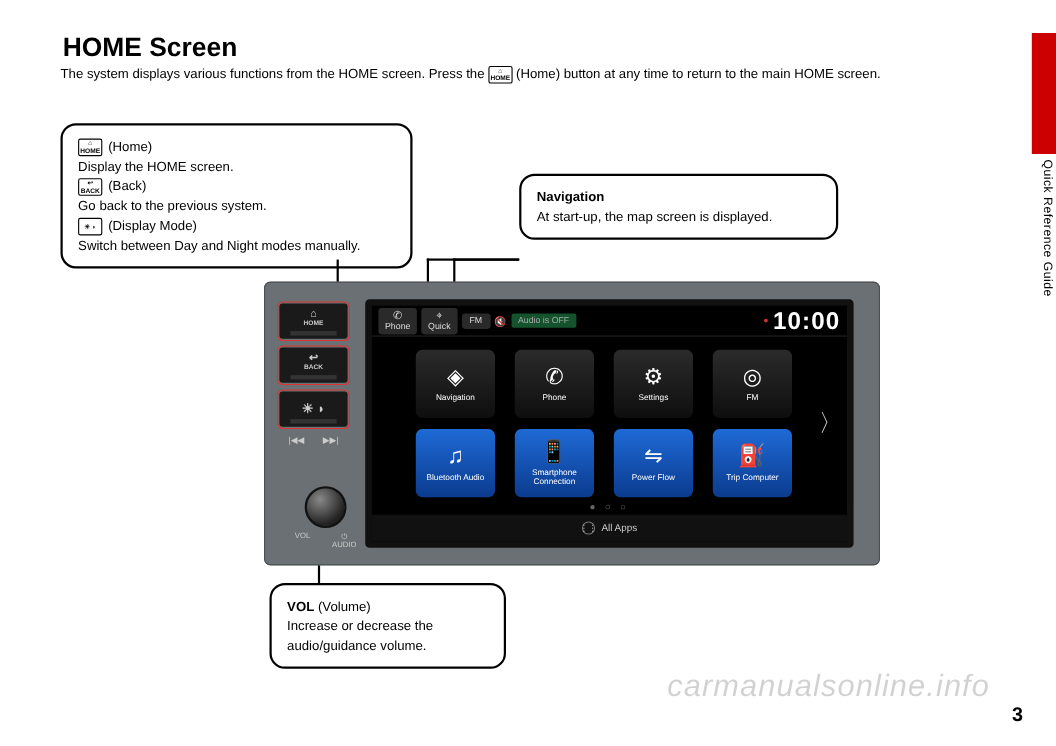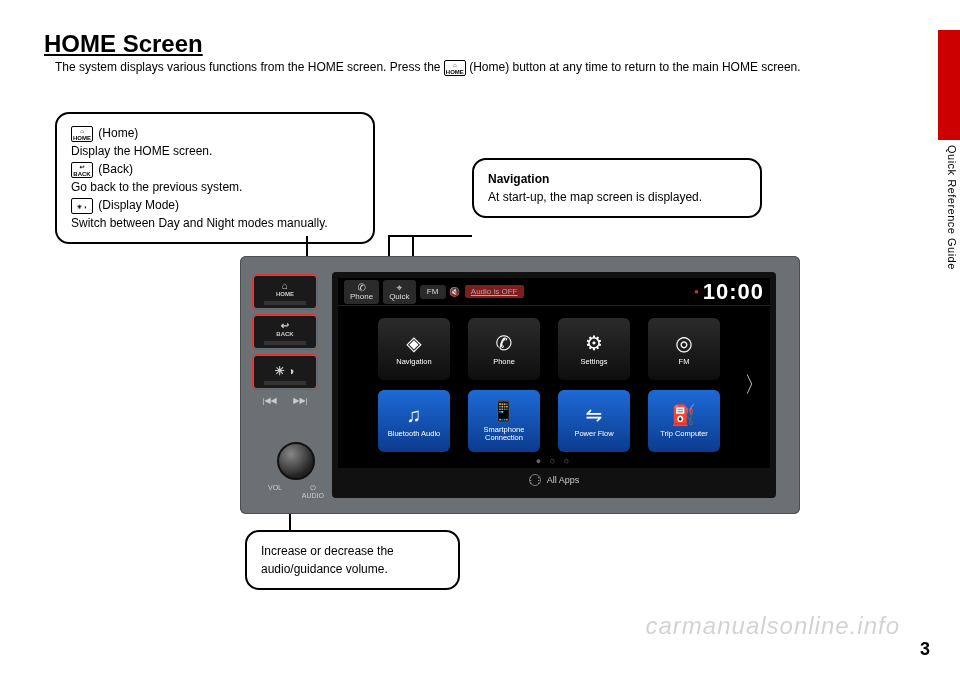--- a/index.html
+++ b/index.html
@@ -19,22 +19,22 @@
   }
   .side-label {
     position: absolute;
     right: 2px; top: 145px;
     writing-mode: vertical-rl;
     font-size: 11px;
     letter-spacing: 0.5px;
   }
   .page-title {
     position: absolute;
-    left: 44px; top: 30px;
-    font-size: 24px; font-weight: bold; text-decoration: underline;
+    left: 57px; top: 30px;
+    font-size: 24px; font-weight: bold;
   }
   .page-sub {
     position: absolute;
     left: 55px; top: 60px;
     font-size: 12px;
   }
   .page-sub .icon-inline {
     display: inline-block;
     width: 22px; height: 16px;
     border: 1px solid #000;
@@ -163,22 +163,22 @@
     border-radius: 3px;
     padding: 3px 6px;
     font-size: 8px;
     display: flex; flex-direction: column; align-items: center;
     min-width: 26px;
     line-height: 1;
   }
   .toptab .g { font-size: 10px; }
   .topbar .spacer { flex: 1; display: flex; align-items: center; gap: 4px; color: #aaa; }
   .status-pill {
-    background: #7f1d1d; border-radius: 2px;
-    padding: 2px 6px; font-size: 8px; text-decoration: underline;
+    background: #14532d; border-radius: 2px;
+    padding: 2px 6px; font-size: 8px;
   }
   .clock { font-size: 22px; color: #fff; font-weight: 600; letter-spacing: 1px; }
 
   .tiles {
     display: grid;
     grid-template-columns: repeat(4, 72px);
     grid-auto-rows: 62px;
     gap: 10px 18px;
     padding: 12px 0 0 40px;
   }
@@ -223,21 +223,21 @@
 
   .pagenum {
     position: absolute;
     right: 30px; bottom: 18px;
     font-size: 18px; font-weight: bold;
   }
   .watermark {
     position: absolute;
     right: 60px; bottom: 38px;
     color: rgba(0,0,0,0.18);
-    font-size: 24px;
+    font-size: 28px;
     font-style: italic;
     letter-spacing: 1px;
     pointer-events: none;
     margin-top: 32px;
   }
 </style>
 </head>
 <body>
 
 <div class="red-tab"></div>
@@ -267,20 +267,23 @@
   </div>
   <div>Switch between Day and Night modes manually.</div>
 </div>
 
 <div class="callout callout-top-right">
   <div><b>Navigation</b></div>
   <div>At start-up, the map screen is displayed.</div>
 </div>
 
 <div class="callout callout-bottom">
+  <div>
+    <b>VOL</b><span> (Volume)</span>
+  </div>
   <div>Increase or decrease the audio/guidance volume.</div>
 </div>
 
 <div class="leader" style="left:306px; top:236px; width:2px; height:52px;"></div>
 <div class="dot" style="left:306px; top:288px;"></div>
 
 <div class="leader" style="left:388px; top:235px; width:2px; height:68px;"></div>
 <div class="leader" style="left:388px; top:235px; width:84px; height:2px;"></div>
 <div class="dot" style="left:388px; top:303px;"></div>
 <div class="dot" style="left:412px; top:330px;"></div>

